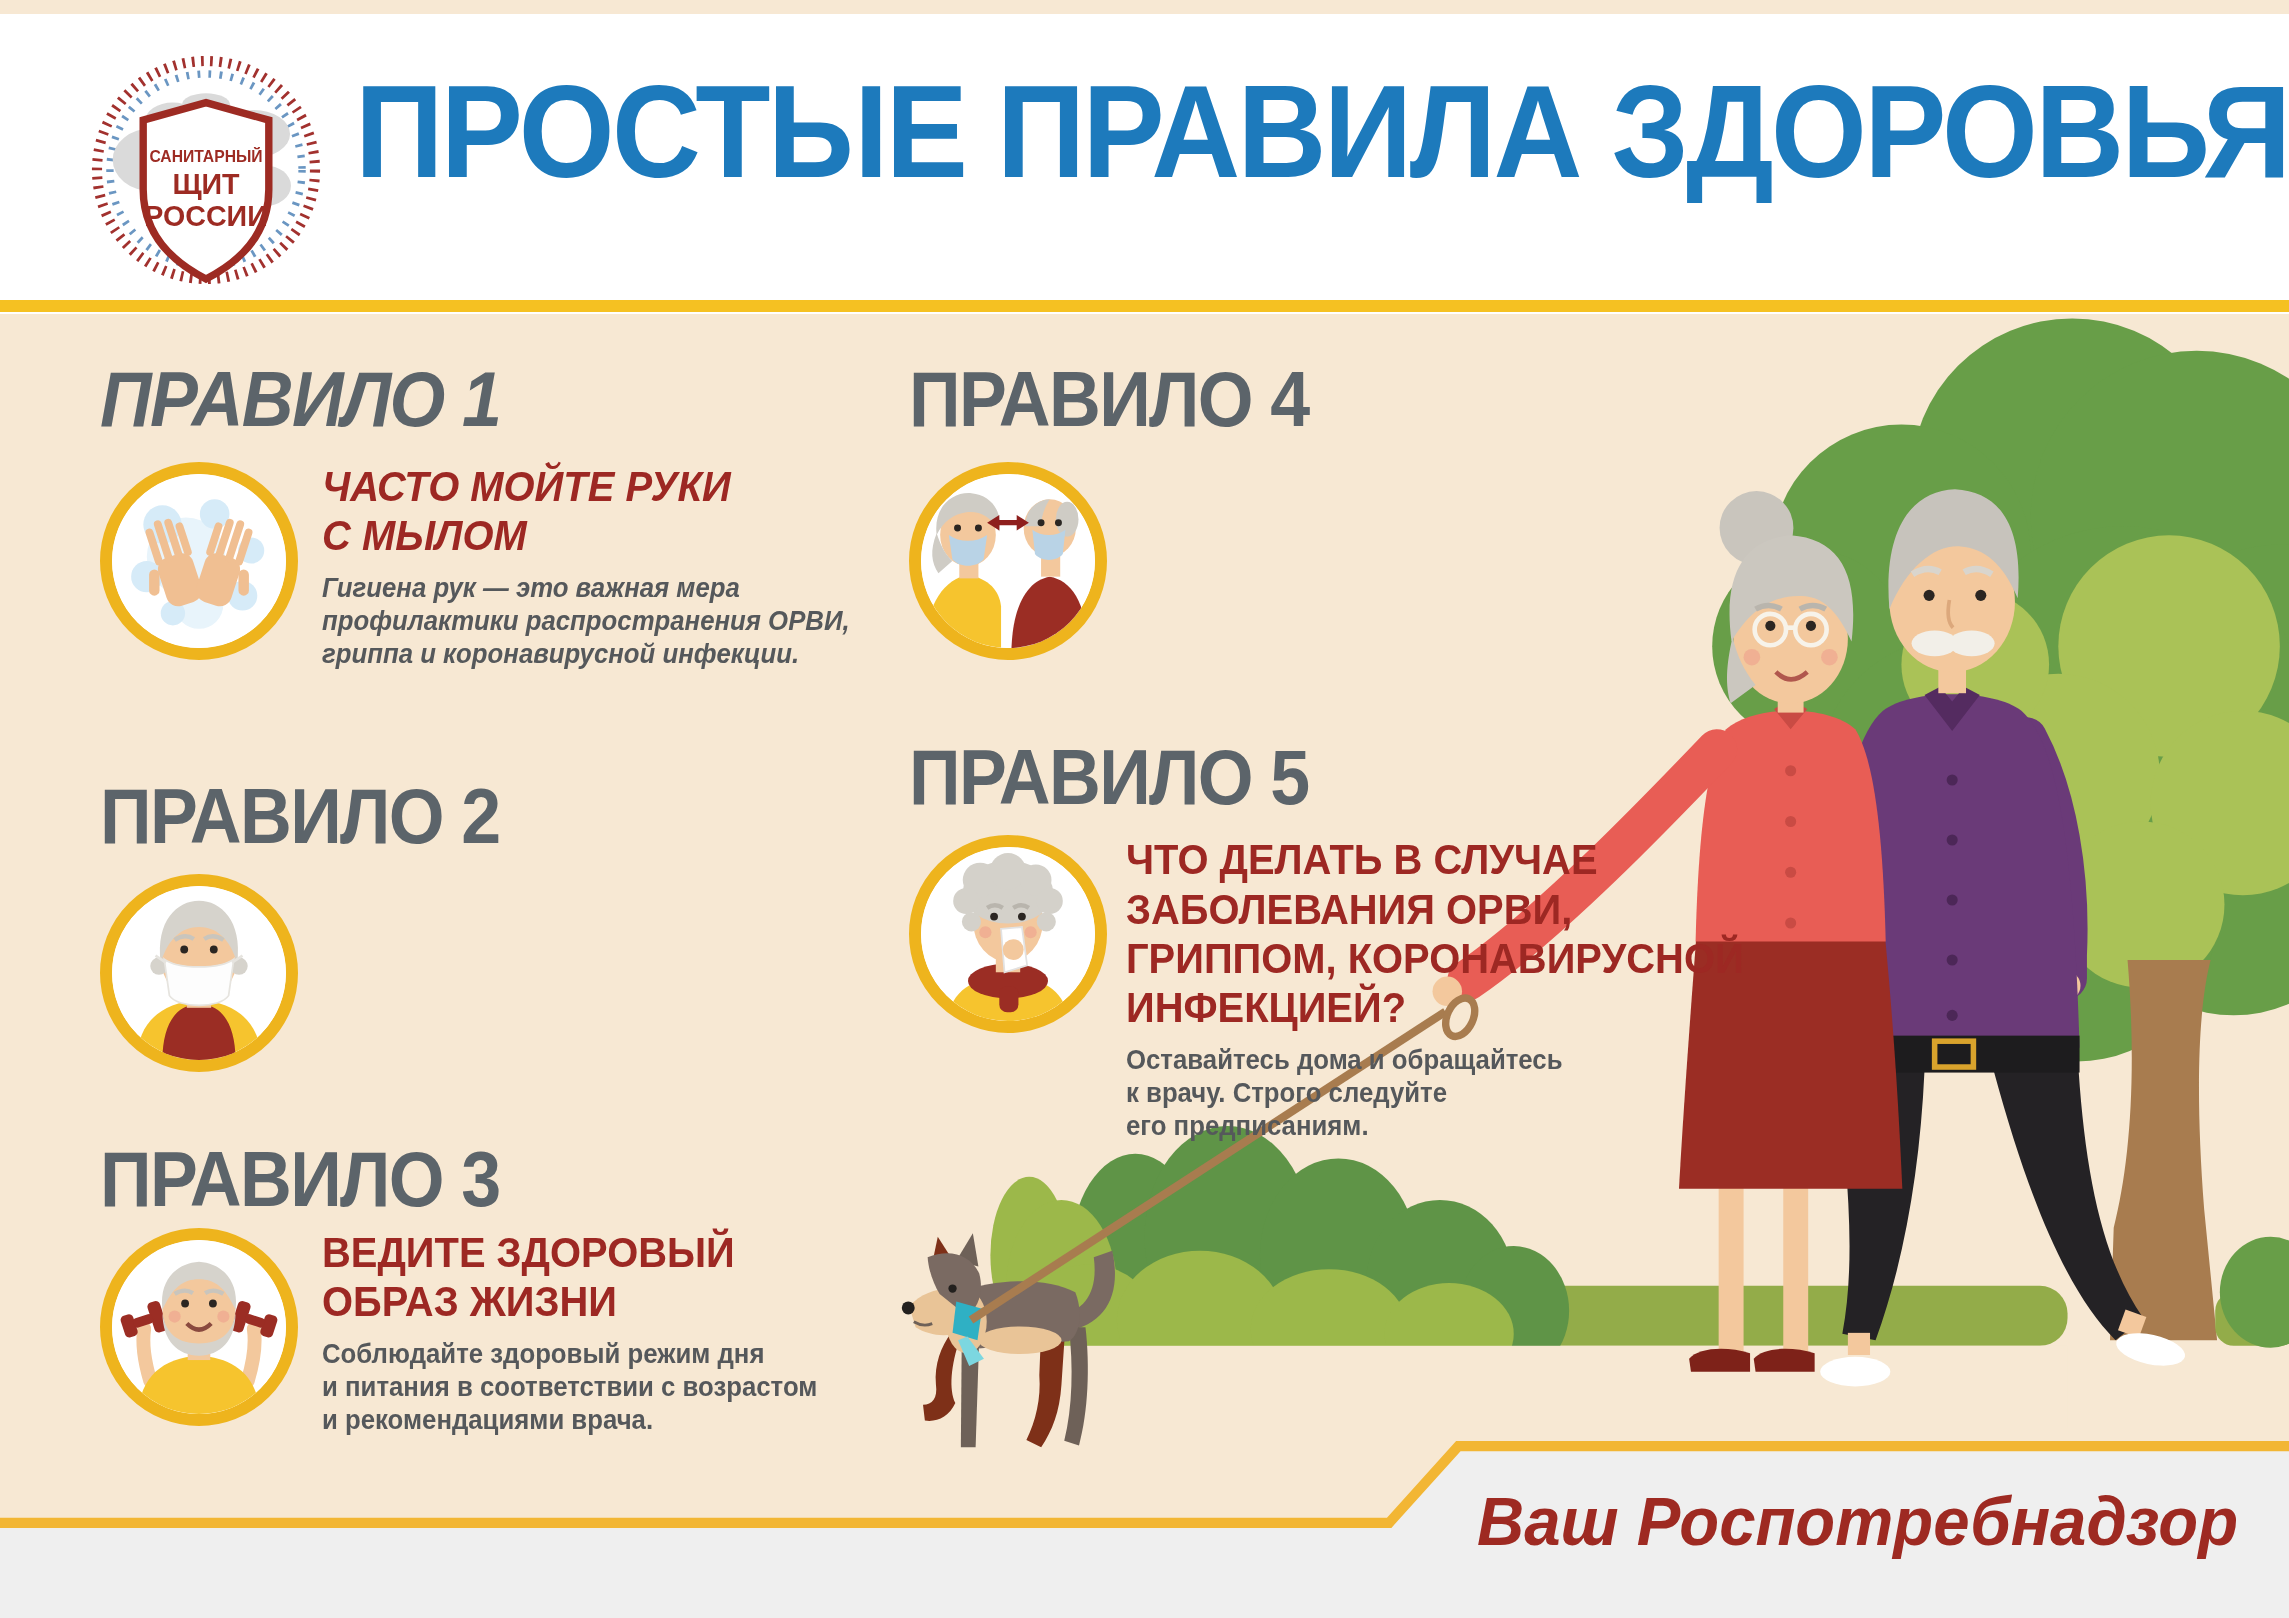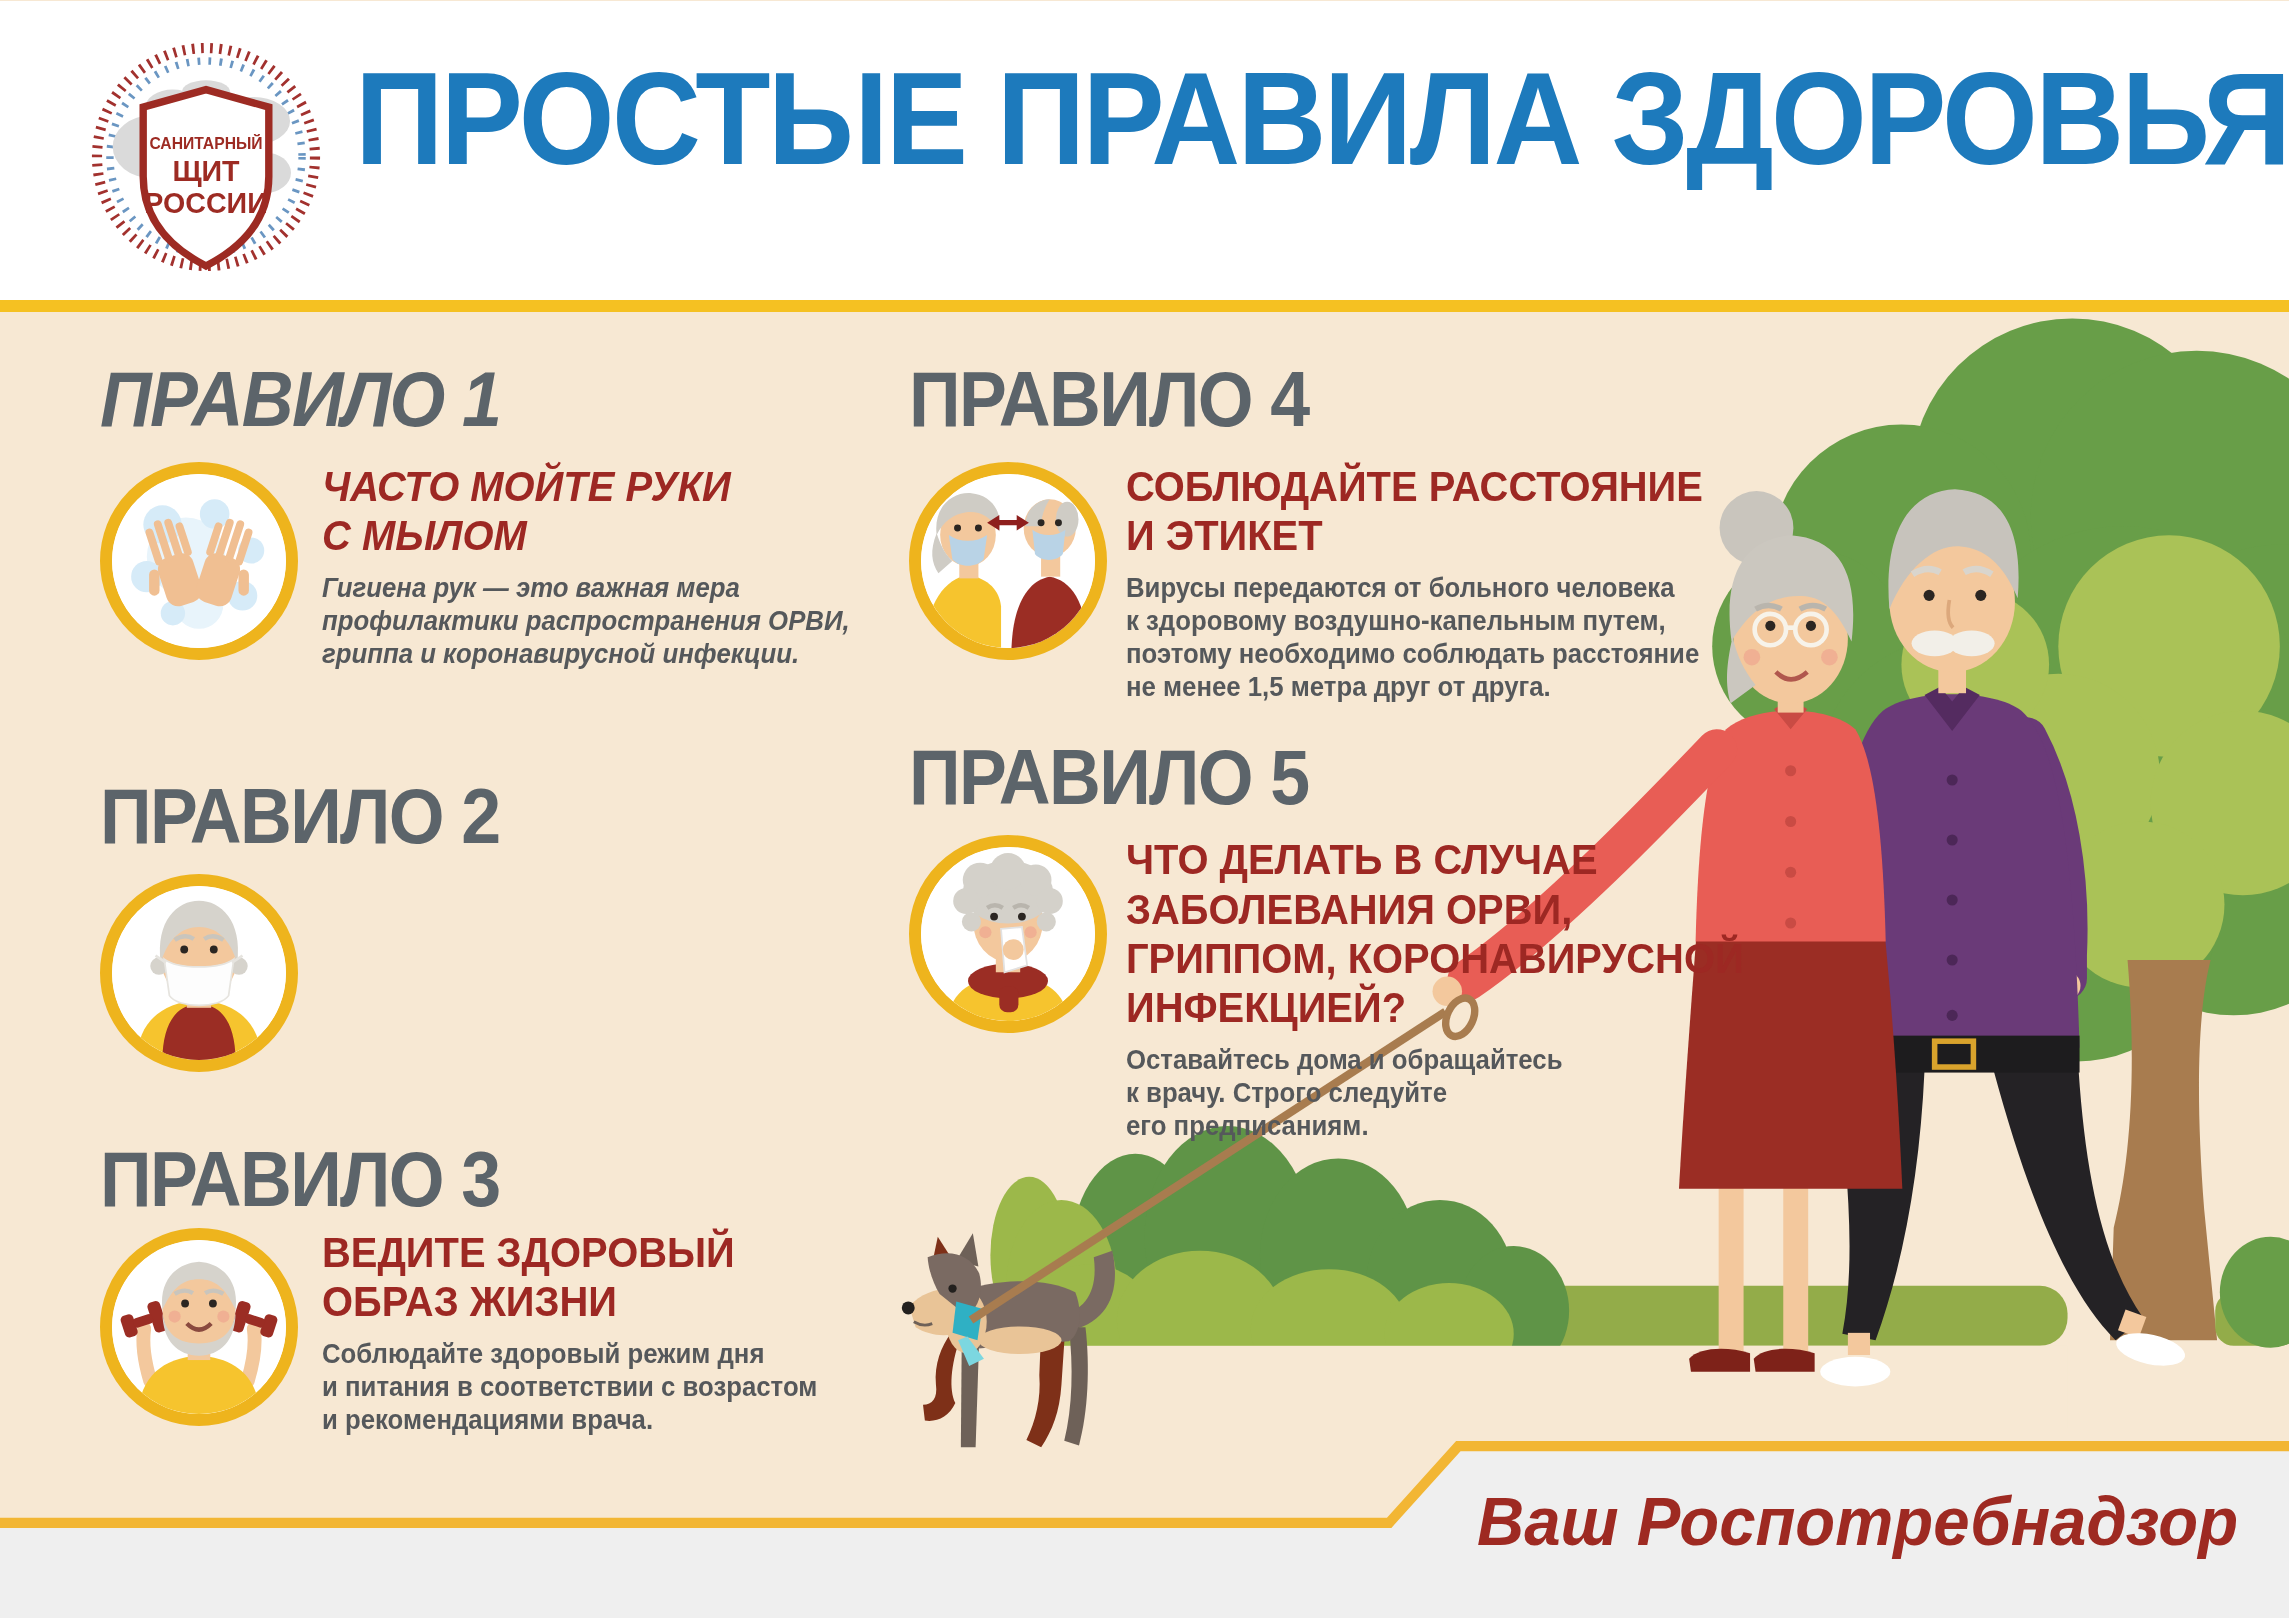--- a/index.html
+++ b/index.html
@@ -1,21 +1,21 @@
 <!DOCTYPE html>
 <html style="font-size:14.8px"><head>
 <meta charset="utf-8">
 <style>
   html,body{margin:0;padding:0;background:#fff;}
   #poster{
     position:relative;width:2290px;height:1619px;overflow:hidden;
     background:#f7e8d3;font-family:"Liberation Sans",sans-serif;
   }
   
-  .header{position:absolute;left:0;top:1px;width:2290px;height:300px;background:#ffffff;}
+  .header{position:absolute;left:0;top:14px;width:2290px;height:300px;background:#ffffff;}
   .logo{position:absolute;left:85px;top:35px;width:242px;height:242px;}
   .poster-title{
     position:absolute;left:355px;top:39px;margin:0;white-space:nowrap;
     font-size:131px;font-weight:bold;letter-spacing:-2.8px;color:#1d7abc;
     transform:scaleX(0.94);transform-origin:left top;line-height:1.2;
   }
   .divider{position:absolute;left:0;top:300px;width:2290px;height:12px;background:#f5c122;}
   
   .rule{position:absolute;}
   .rule-heading{
@@ -363,28 +363,20 @@
             <circle cx="158" cy="56" r="4" fill="#2b2622"></circle>
           <path d="M128,64 C138,72 156,72 166,64 L163,92 C156,101 138,101 131,92 Z" fill="#b9d3e6"></path>
 
           <g>
             <line x1="82" y1="56" x2="118" y2="56" stroke="#8e1f1d" stroke-width="6"></line>
             <path d="M84,56 L98,47 L98,65 Z" fill="#8e1f1d" transform="translate(-8,0)"></path>
             <path d="M116,56 L102,47 L102,65 Z" fill="#8e1f1d" transform="translate(8,0)"></path>
           </g>
         </svg>
       </div>
-      <div class="rule-texts">
-        <h3 class="rule-title">СОБЛЮДАЙТЕ РАССТОЯНИЕ
-И ЭТИКЕТ</h3>
-        <p class="rule-body">Вирусы передаются от больного человека
-к здоровому воздушно-капельным путем,
-поэтому необходимо соблюдать расстояние
-не менее 1,5 метра друг от друга.</p>
-      </div>
     </div>
   </section>
 
   <section class="rule r5">
     <h2 class="rule-heading">ПРАВИЛО 5</h2>
     <div class="rule-row">
       <div class="icon-circle">
         <svg viewBox="0 0 200 200">
           <circle cx="100" cy="100" r="100" fill="#ffffff"></circle>
           <path d="M30,200 C34,168 56,150 100,148 C144,150 166,168 170,200 Z" fill="#f6c42e"></path>

